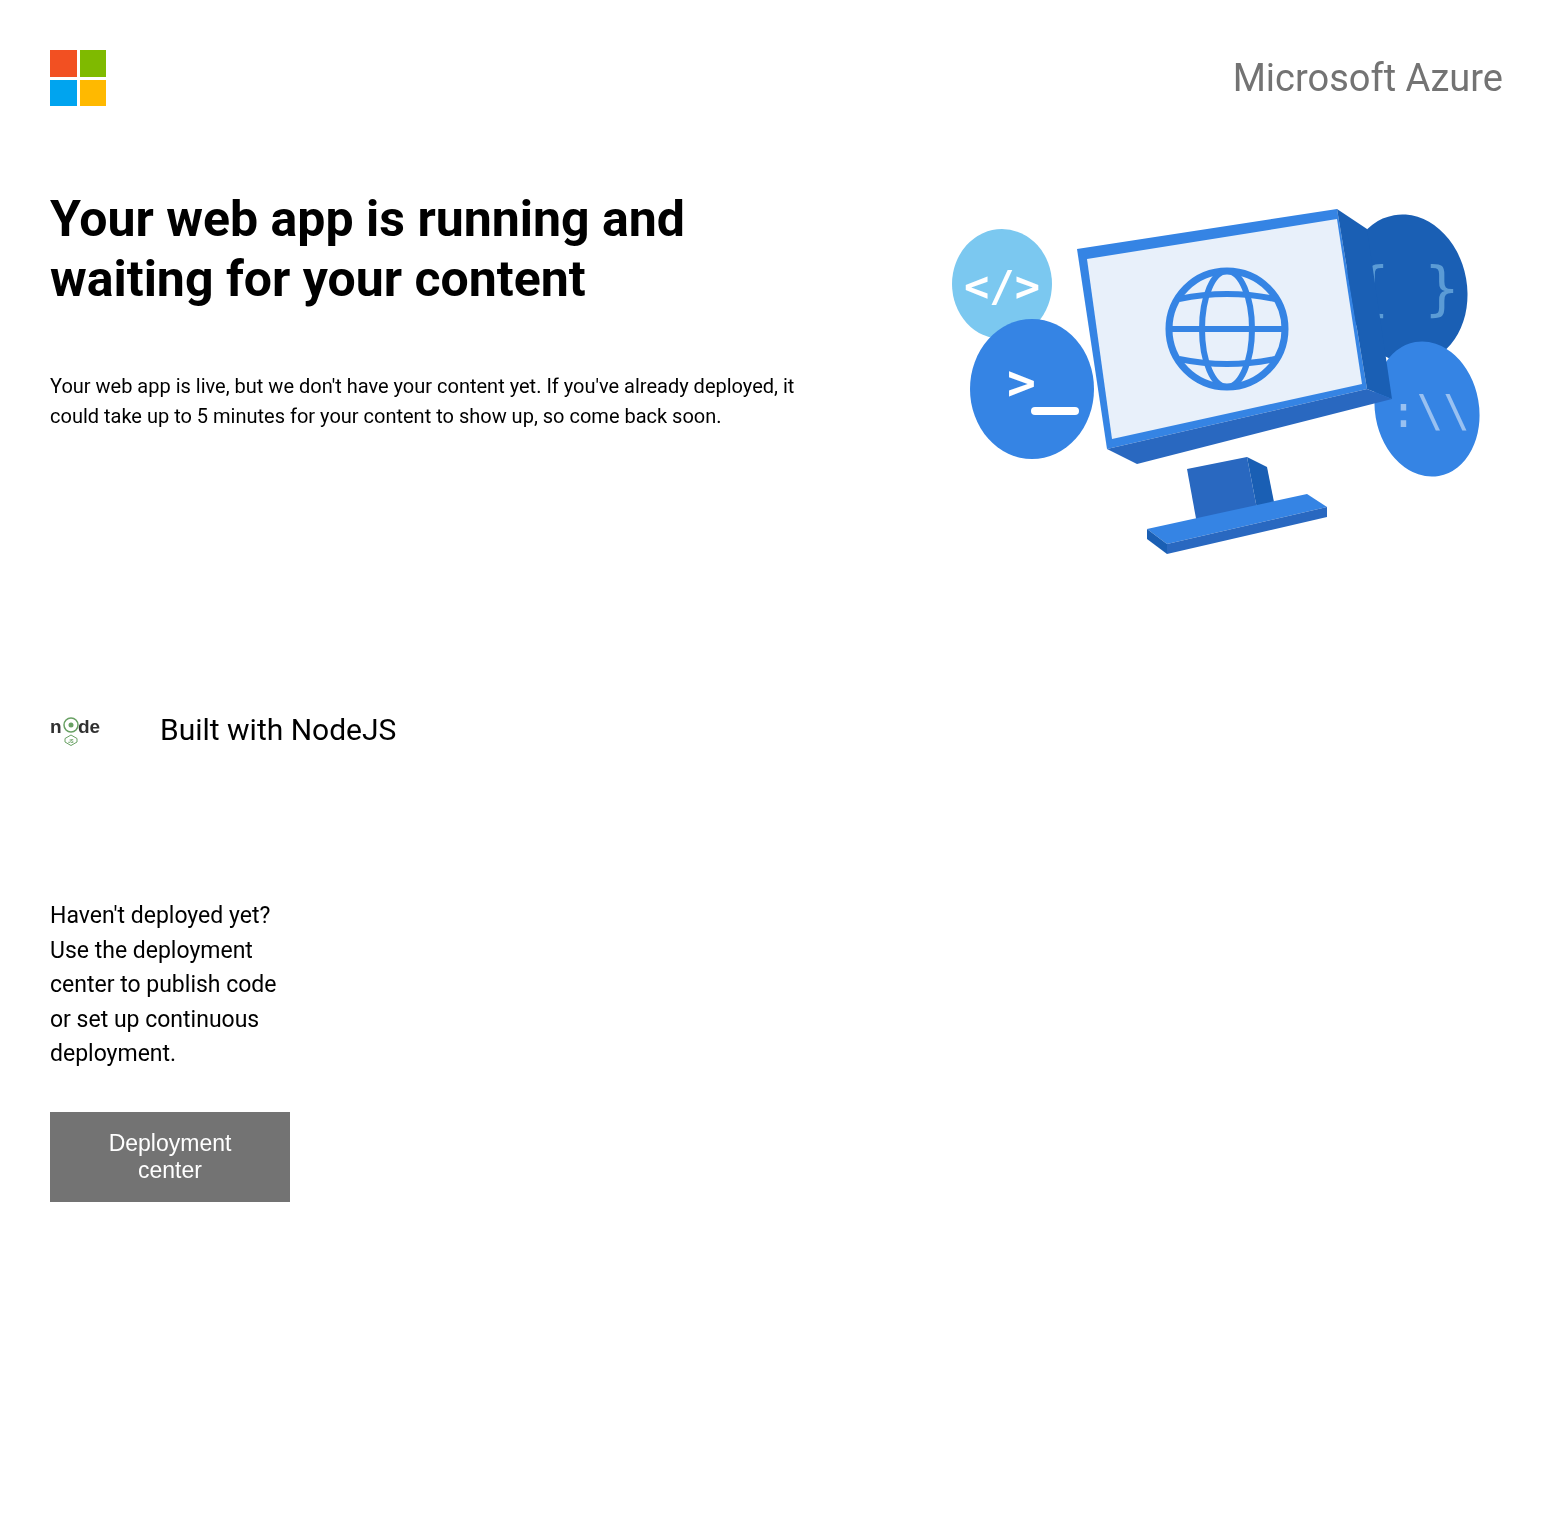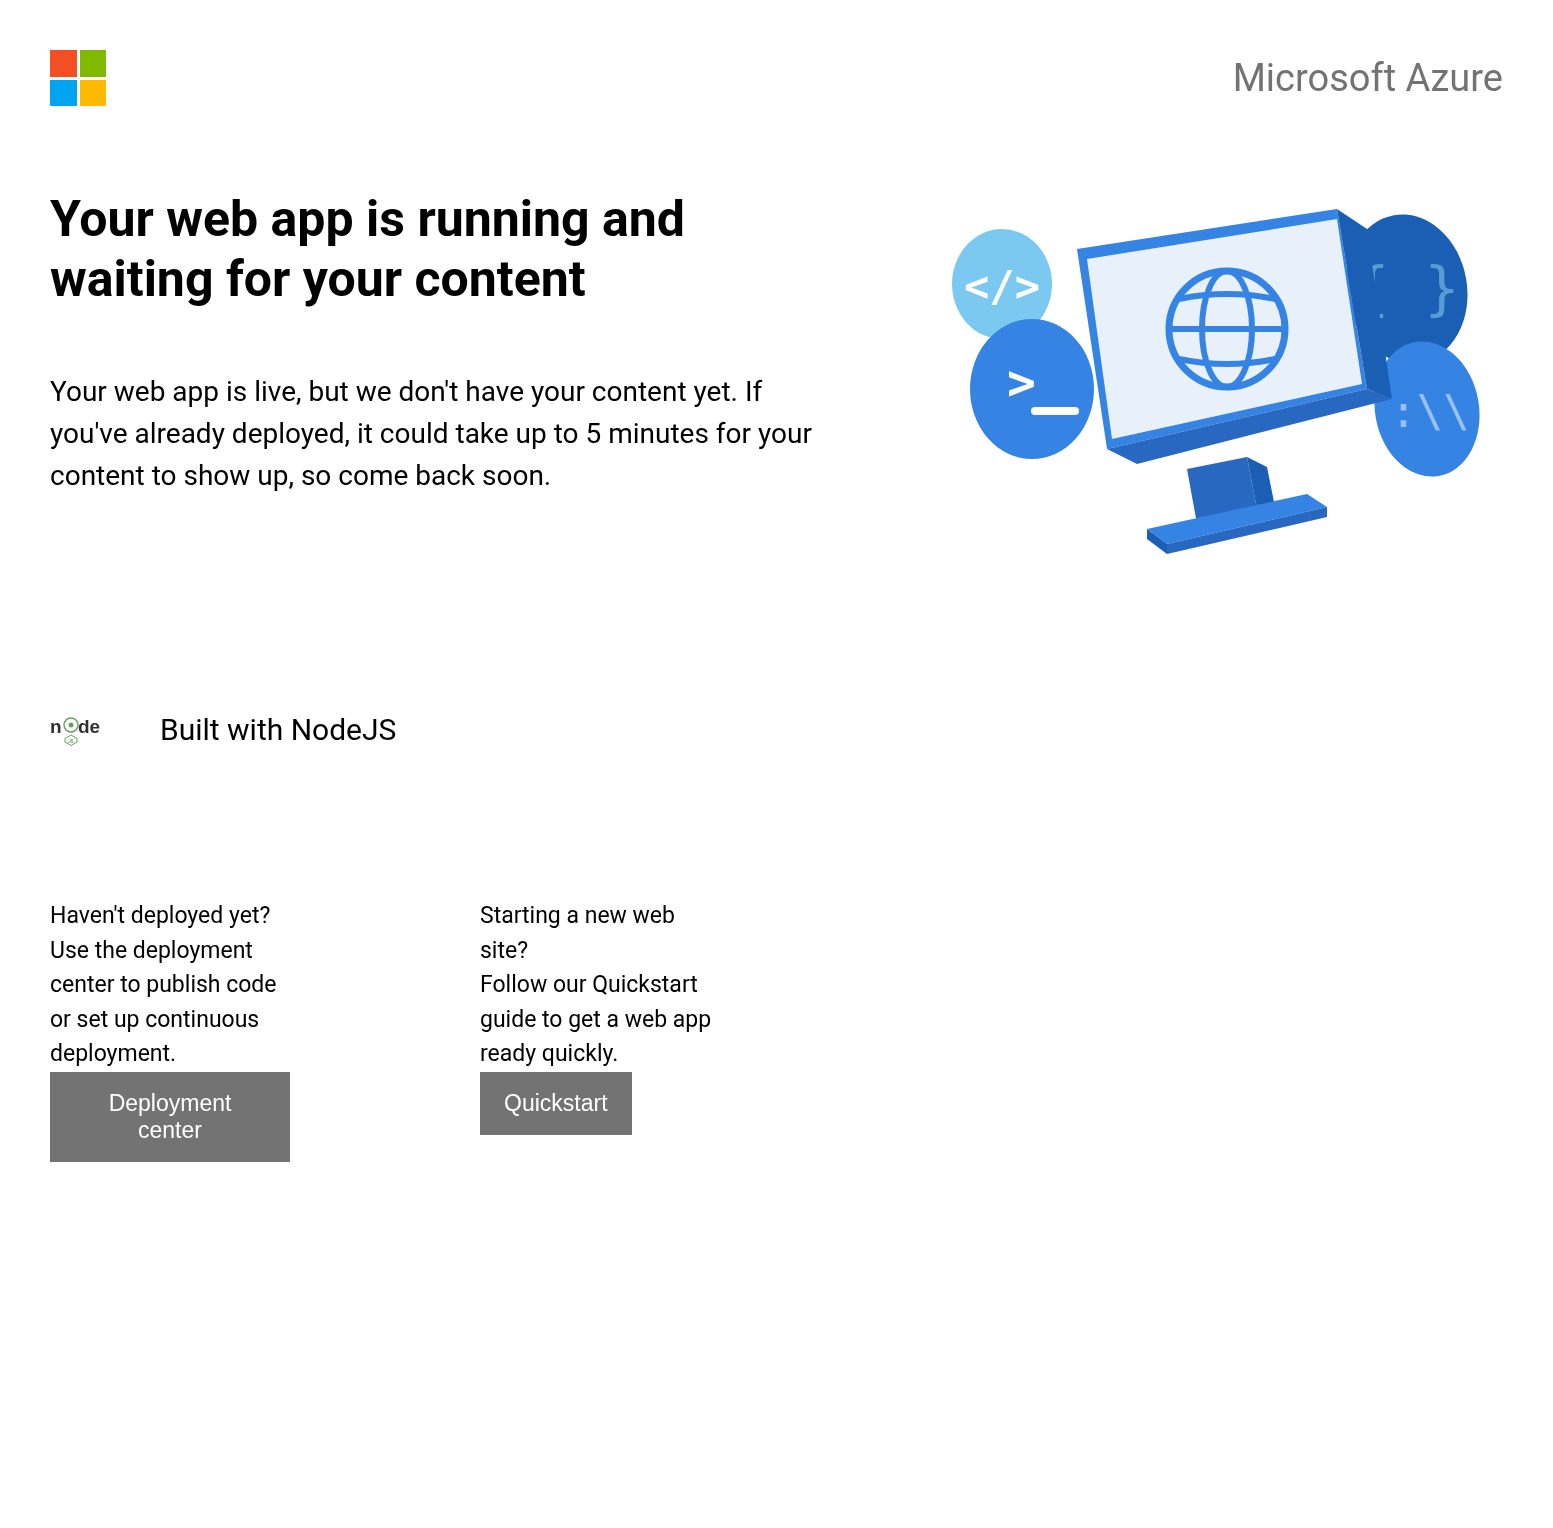--- a/index.html
+++ b/index.html
@@ -46,21 +46,21 @@
       flex: 0 0 780px;
     }
     .page-title {
       font-size: 50px;
       font-weight: 700;
       color: #000000;
       line-height: 1.2;
       margin-bottom: 62px;
     }
     .page-description {
-      font-size: 28px;
+      font-size: 20px;
       font-weight: 400;
       color: #000000;
       line-height: 1.5;
     }
     .illustration-column {
       flex: 1;
       display: flex;
       justify-content: center;
       align-items: flex-start;
     }
@@ -86,20 +86,21 @@
       font-size: 23px;
       font-weight: 400;
       color: #000000;
       line-height: 1.5;
     }
     .card-description {
       font-size: 23px;
       font-weight: 400;
       color: #000000;
       line-height: 1.5;
+      margin-bottom: 40px;
     }
     .button {
       display: inline-block;
       background: #737373;
       color: #ffffff;
       font-size: 23px;
       font-weight: 400;
       padding: 18px 24px;
       border: none;
       cursor: pointer;
@@ -176,18 +177,13 @@
   </svg>
   <span class="built-with-text">Built with NodeJS</span>
 </div>
 
 <div class="cards">
   <div class="card">
     <div class="card-title">Haven't deployed yet?</div>
     <div class="card-description">Use the deployment center to publish code or set up continuous deployment.</div>
     <button class="button">Deployment center</button>
   </div>
-  <div class="card">
-    <div class="card-title">Starting a new web site?</div>
-    <div class="card-description">Follow our Quickstart guide to get a web app ready quickly.</div>
-    <button class="button">Quickstart</button>
-  </div>
 </div>
 
 </body></html>

